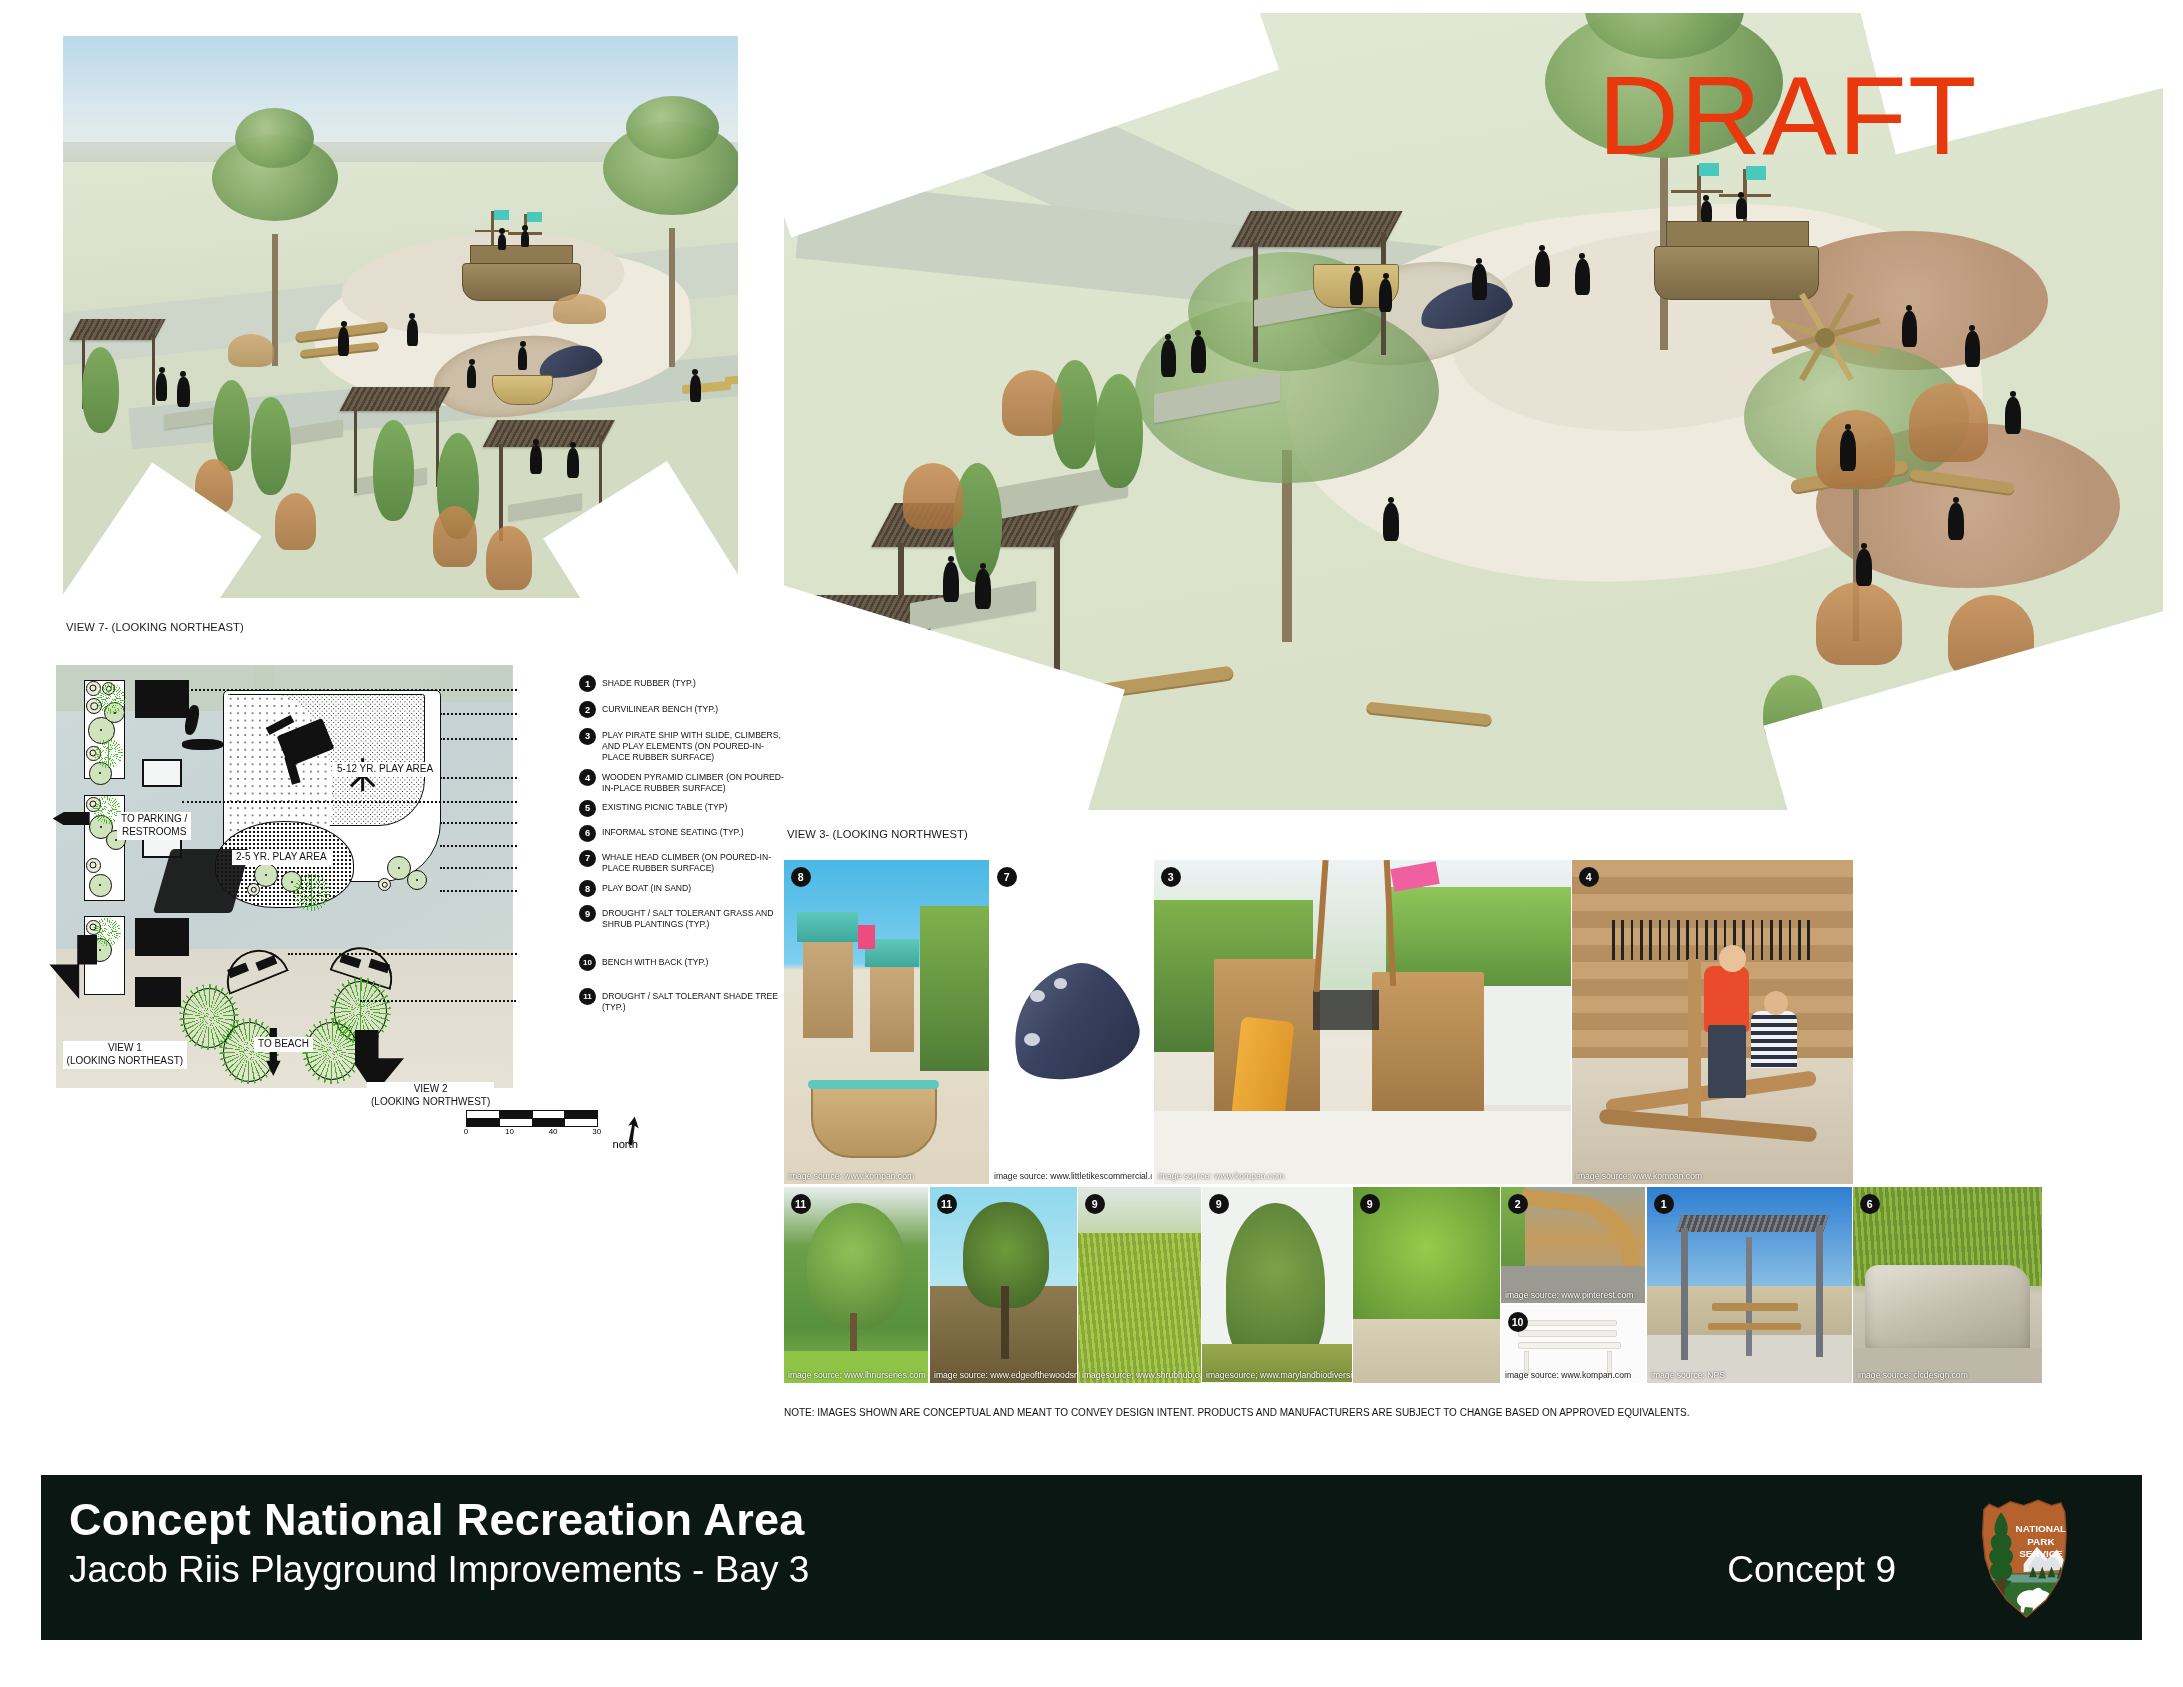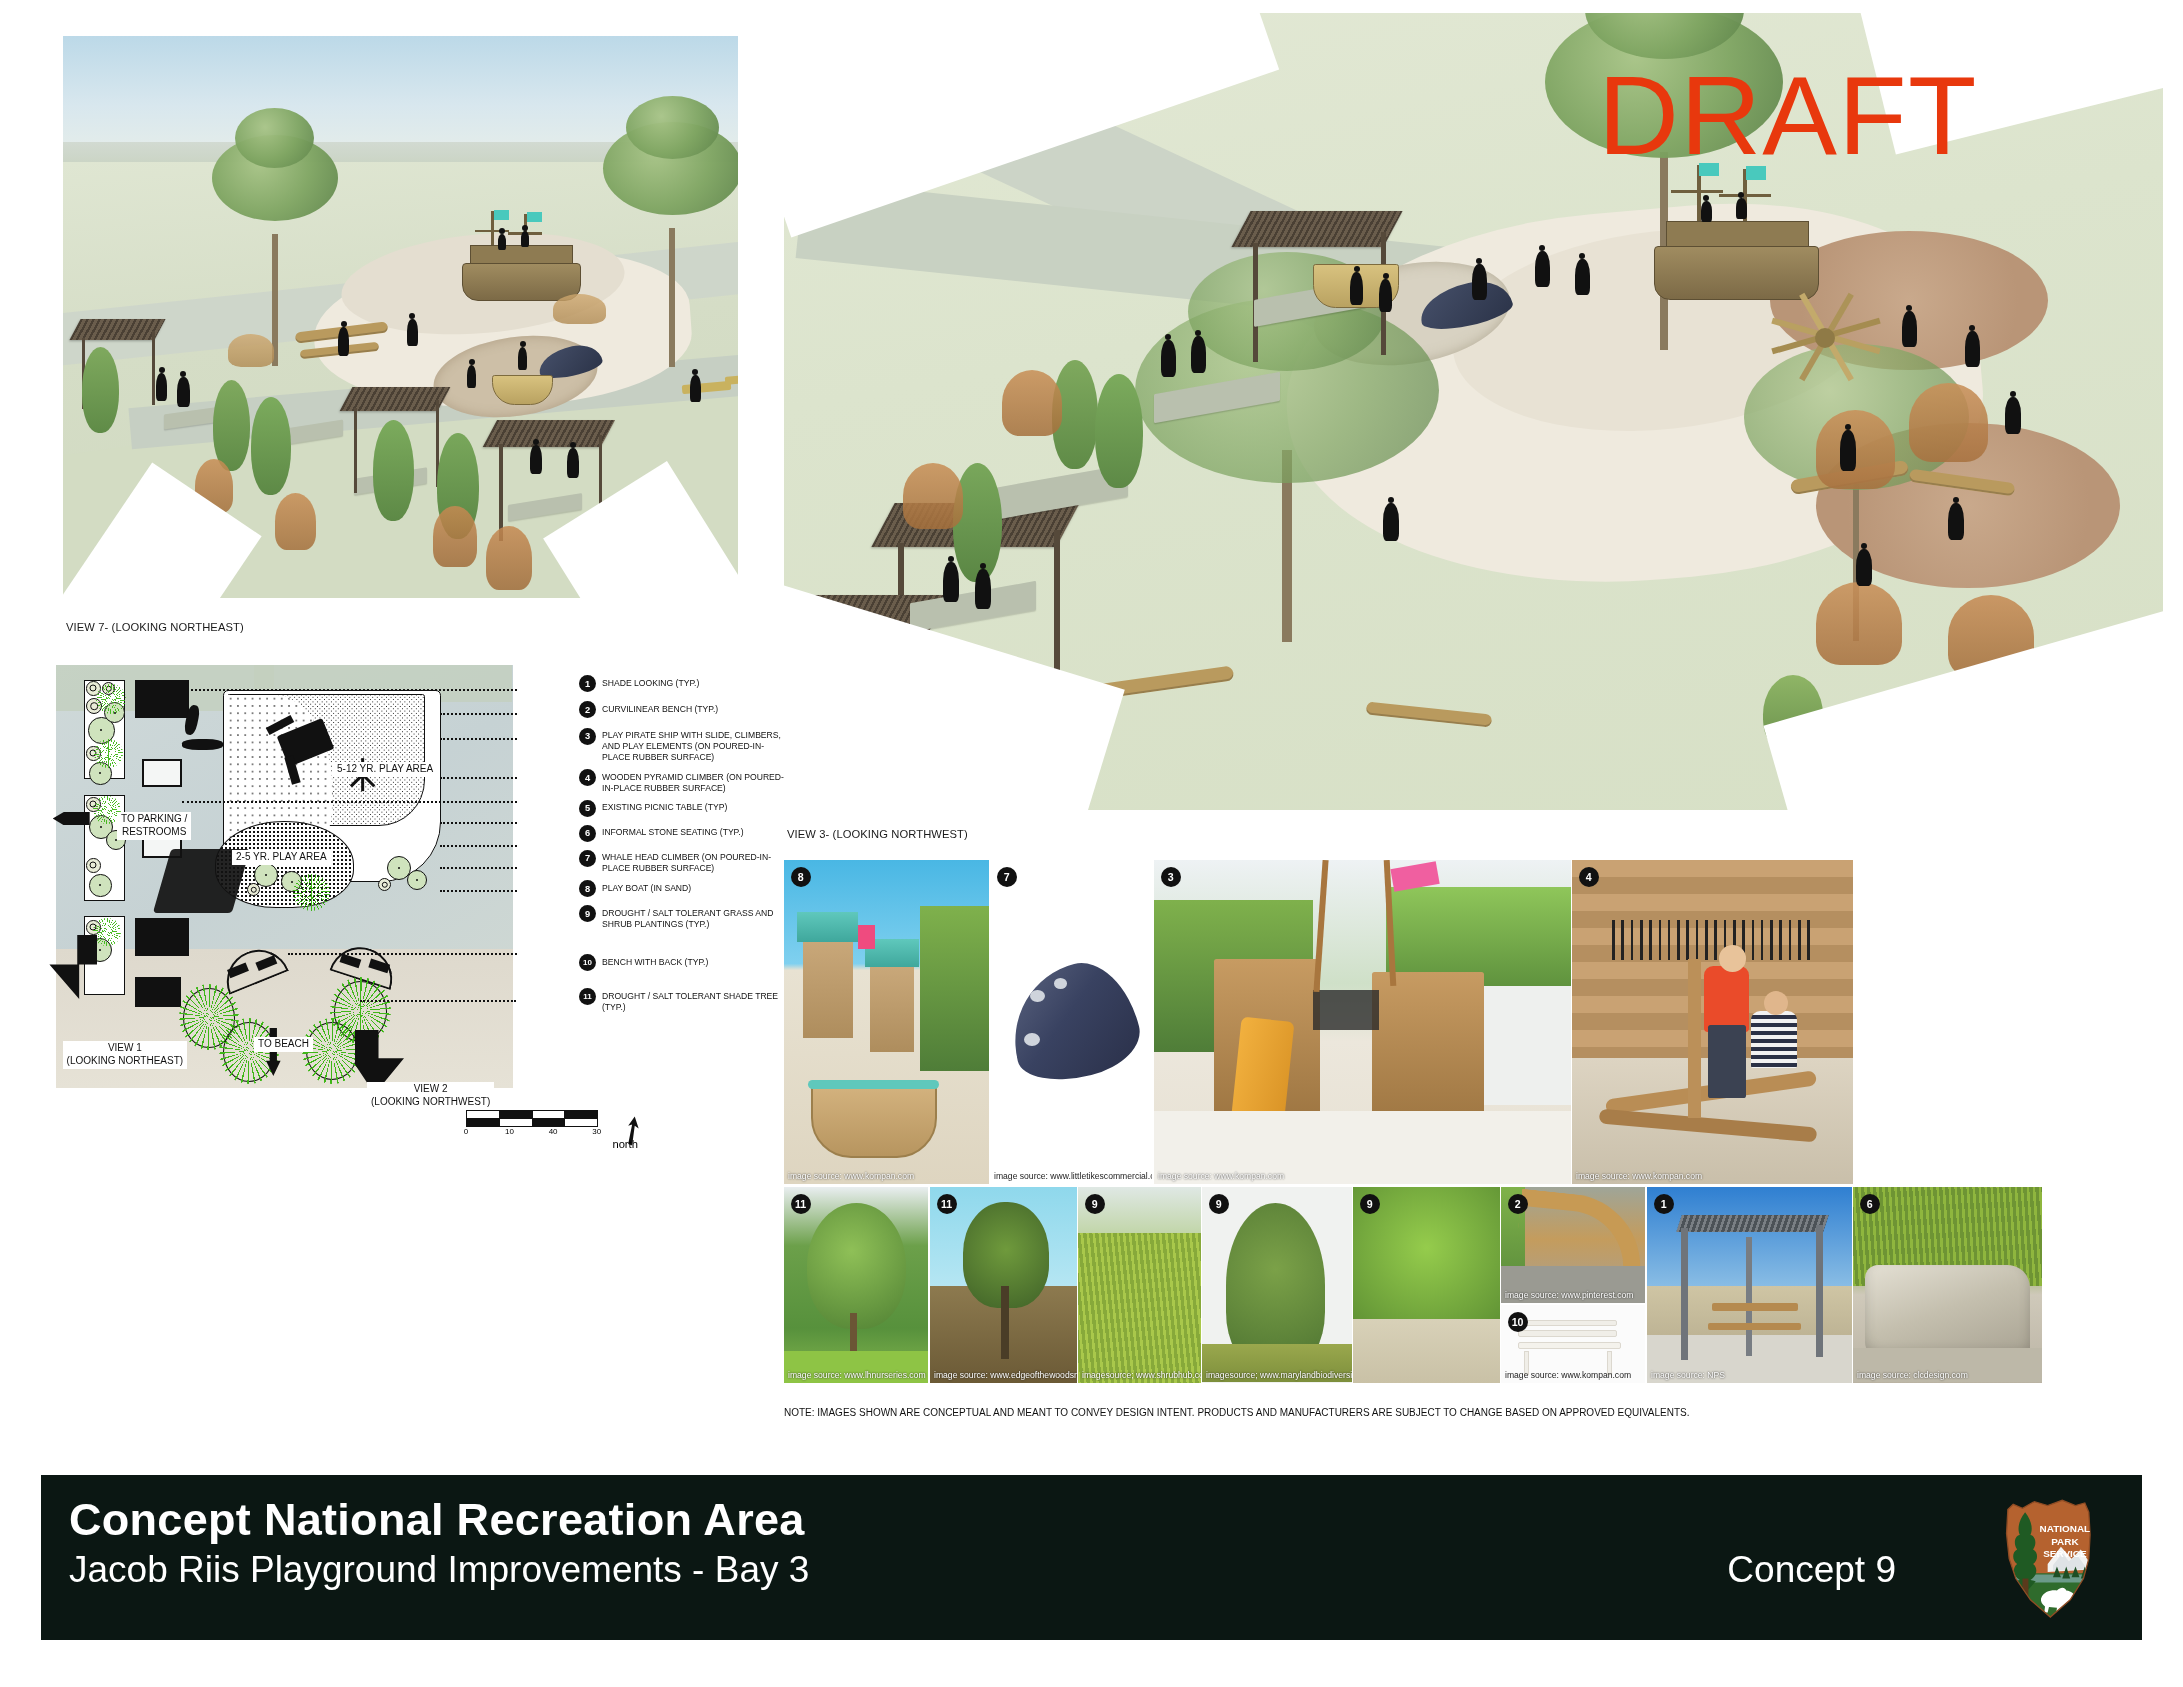--- a/index.html
+++ b/index.html
@@ -402,21 +402,21 @@
     letter-spacing:0.3px;
   }
   .tb-sub {
     position:absolute; left:28px; top:74px;
     font-size:37px; font-weight:400; color:#fff;
   }
   .tb-concept {
     position:absolute; right:246px; top:74px;
     font-size:37px; color:#fff;
   }
-  .nps-logo { position:absolute; right:32px; top:20px; width:126px; height:126px;text-decoration:underline; }
+  .nps-logo { position:absolute; right:56px; top:20px; width:126px; height:126px;text-decoration:underline; }
 </style>
 </head>
 <body>
 
 <div class="board">
 
   <div class="view1">
     <div class="v1-sky"></div>
     <div class="v1-horizon"></div>
     <div class="v1-ground"></div>
@@ -750,21 +750,21 @@
       <svg width="29" height="34" viewBox="0 0 44 52">
         <path d="M30 4 L36 22 L30 18 L26 48 L20 46 L26 16 L20 18 Z" fill="#111"></path>
       </svg>
       <div style="position:absolute;left:-2.6px;top:24px;font-size:11.2px">north</div>
     </div>
   </div>
 
   <div class="legend">
     <div class="legend-row">
       <div class="lg-num">1</div>
-      <div class="lg-txt">SHADE LOOKING (TYP.)</div>
+      <div class="lg-txt">SHADE RUBBER (TYP.)</div>
     </div>
     <div class="legend-row" style="margin-top:9.3px">
       <div class="lg-num">2</div>
       <div class="lg-txt">CURVILINEAR BENCH (TYP.)</div>
     </div>
     <div class="legend-row" style="margin-top:9.3px">
       <div class="lg-num">3</div>
       <div class="lg-txt">PLAY PIRATE SHIP WITH SLIDE, CLIMBERS, AND PLAY ELEMENTS (ON POURED-IN-PLACE RUBBER SURFACE)</div>
     </div>
     <div class="legend-row" style="margin-top:5.3px">

